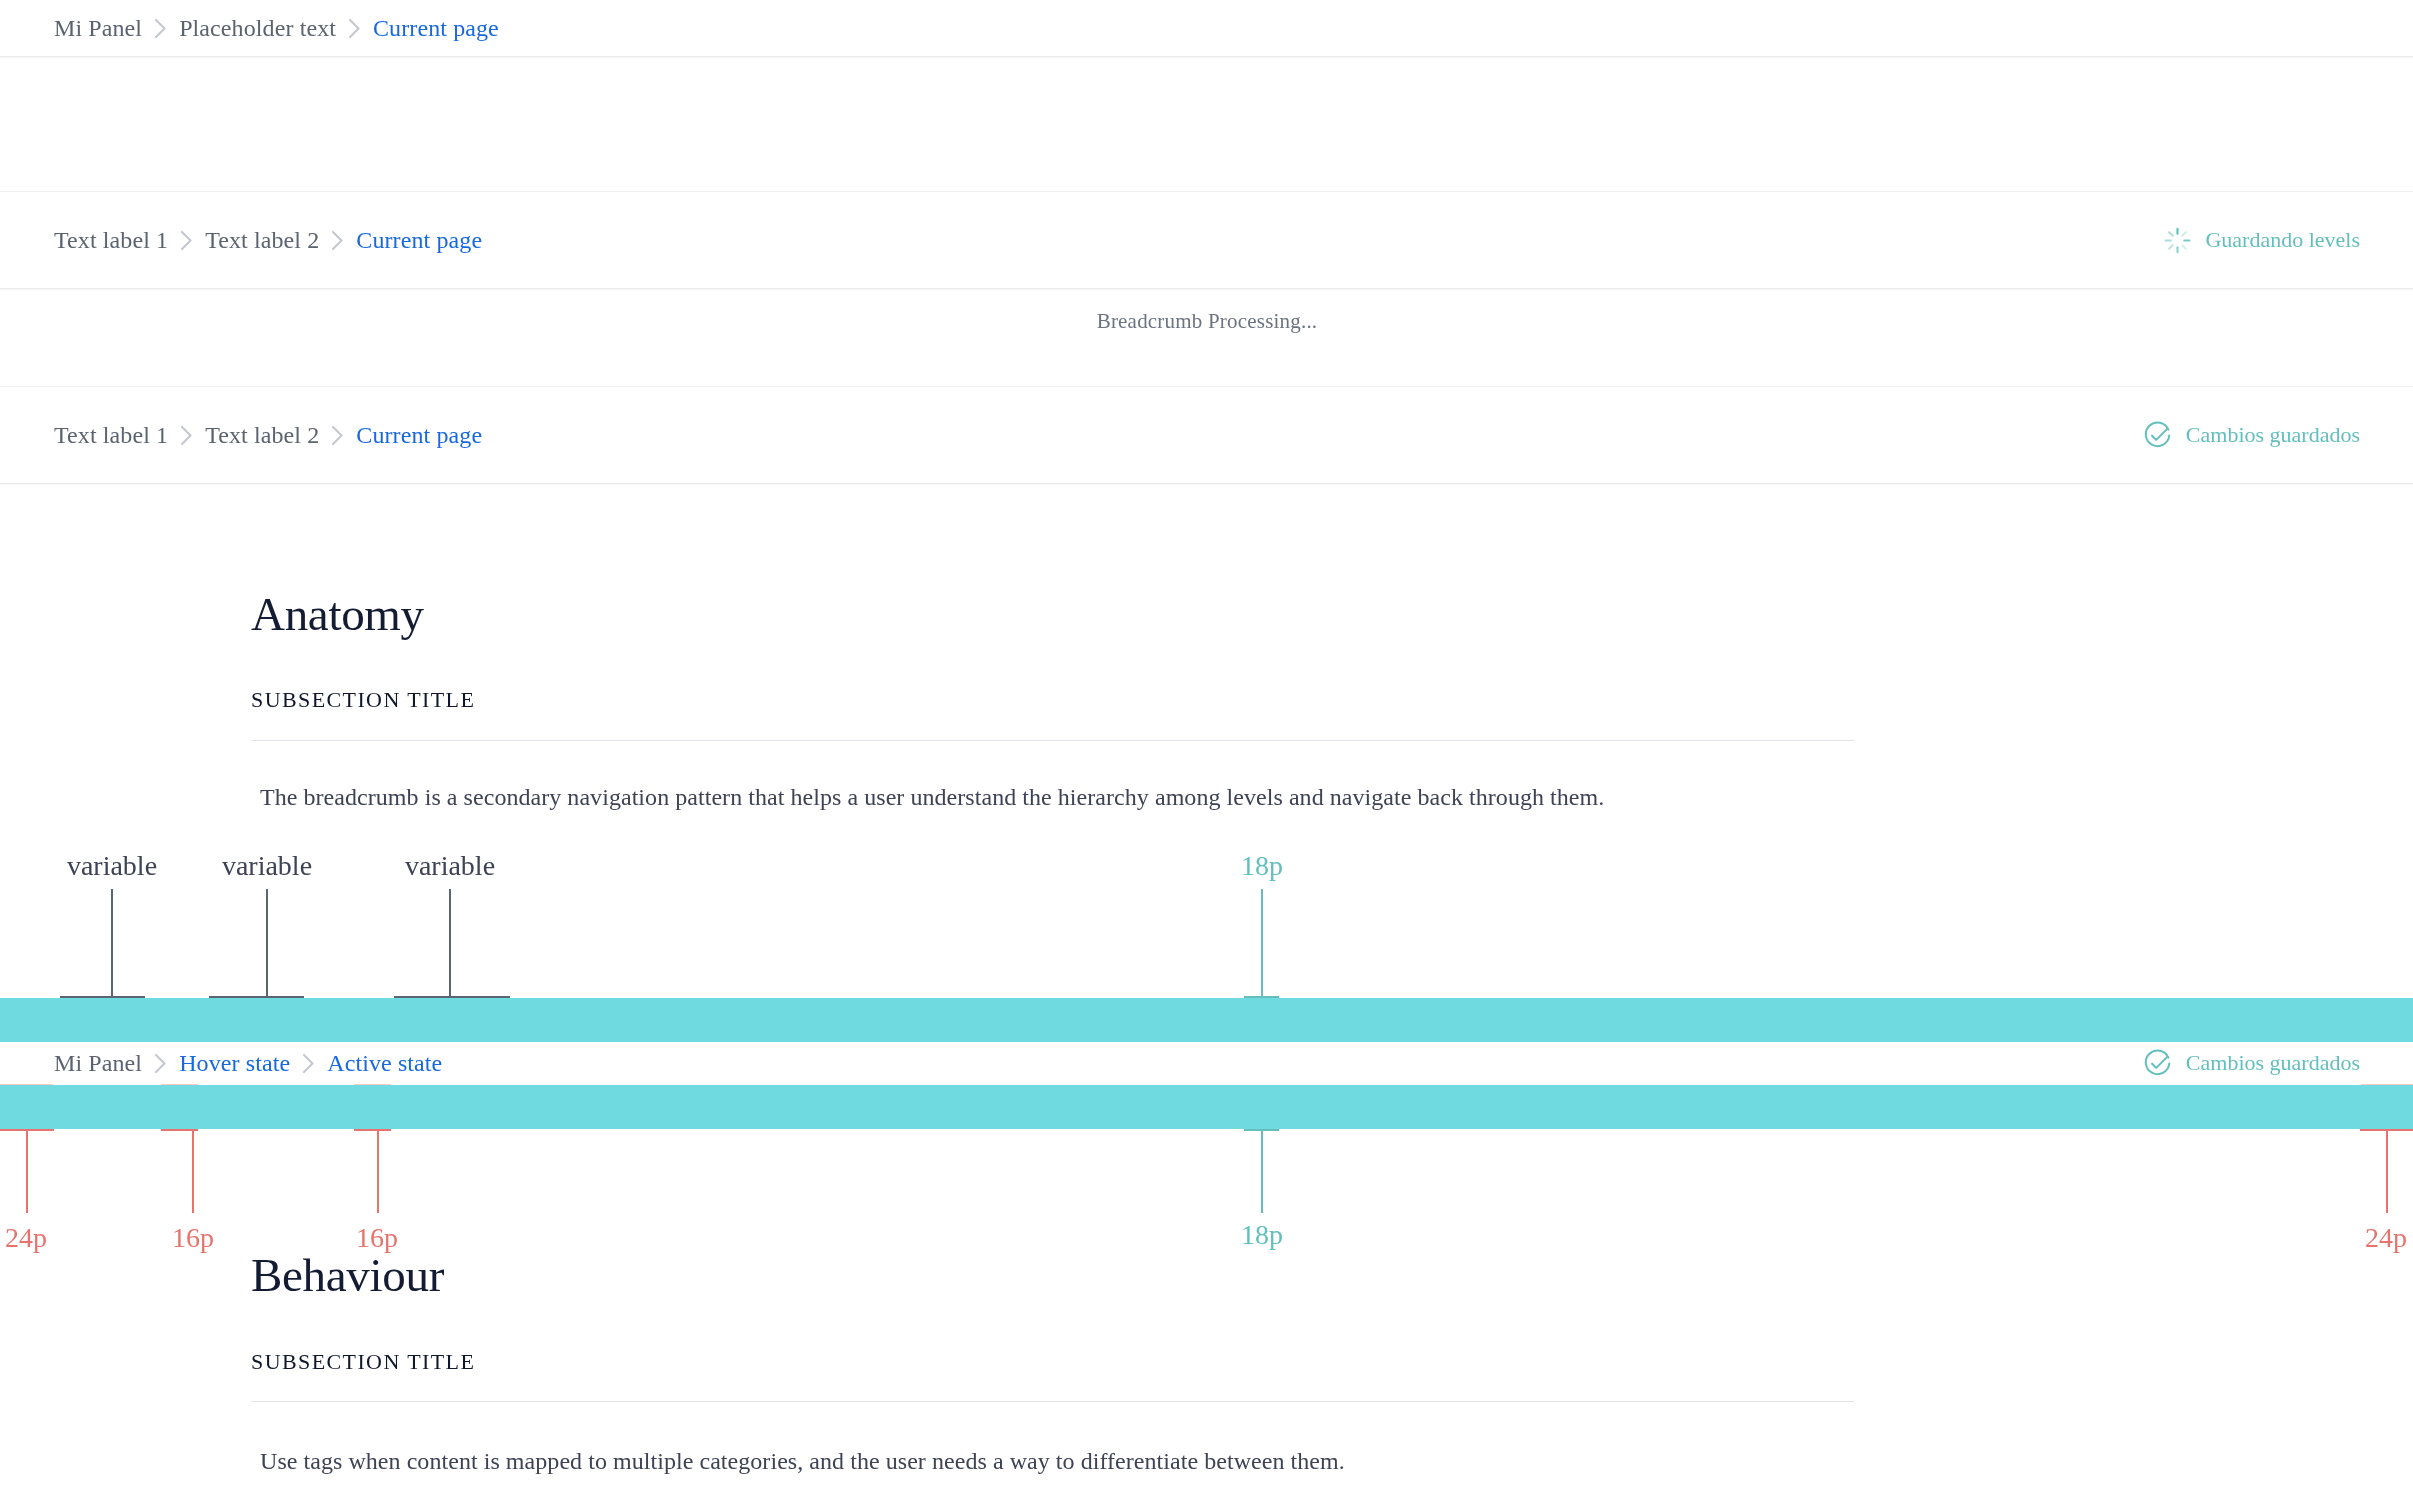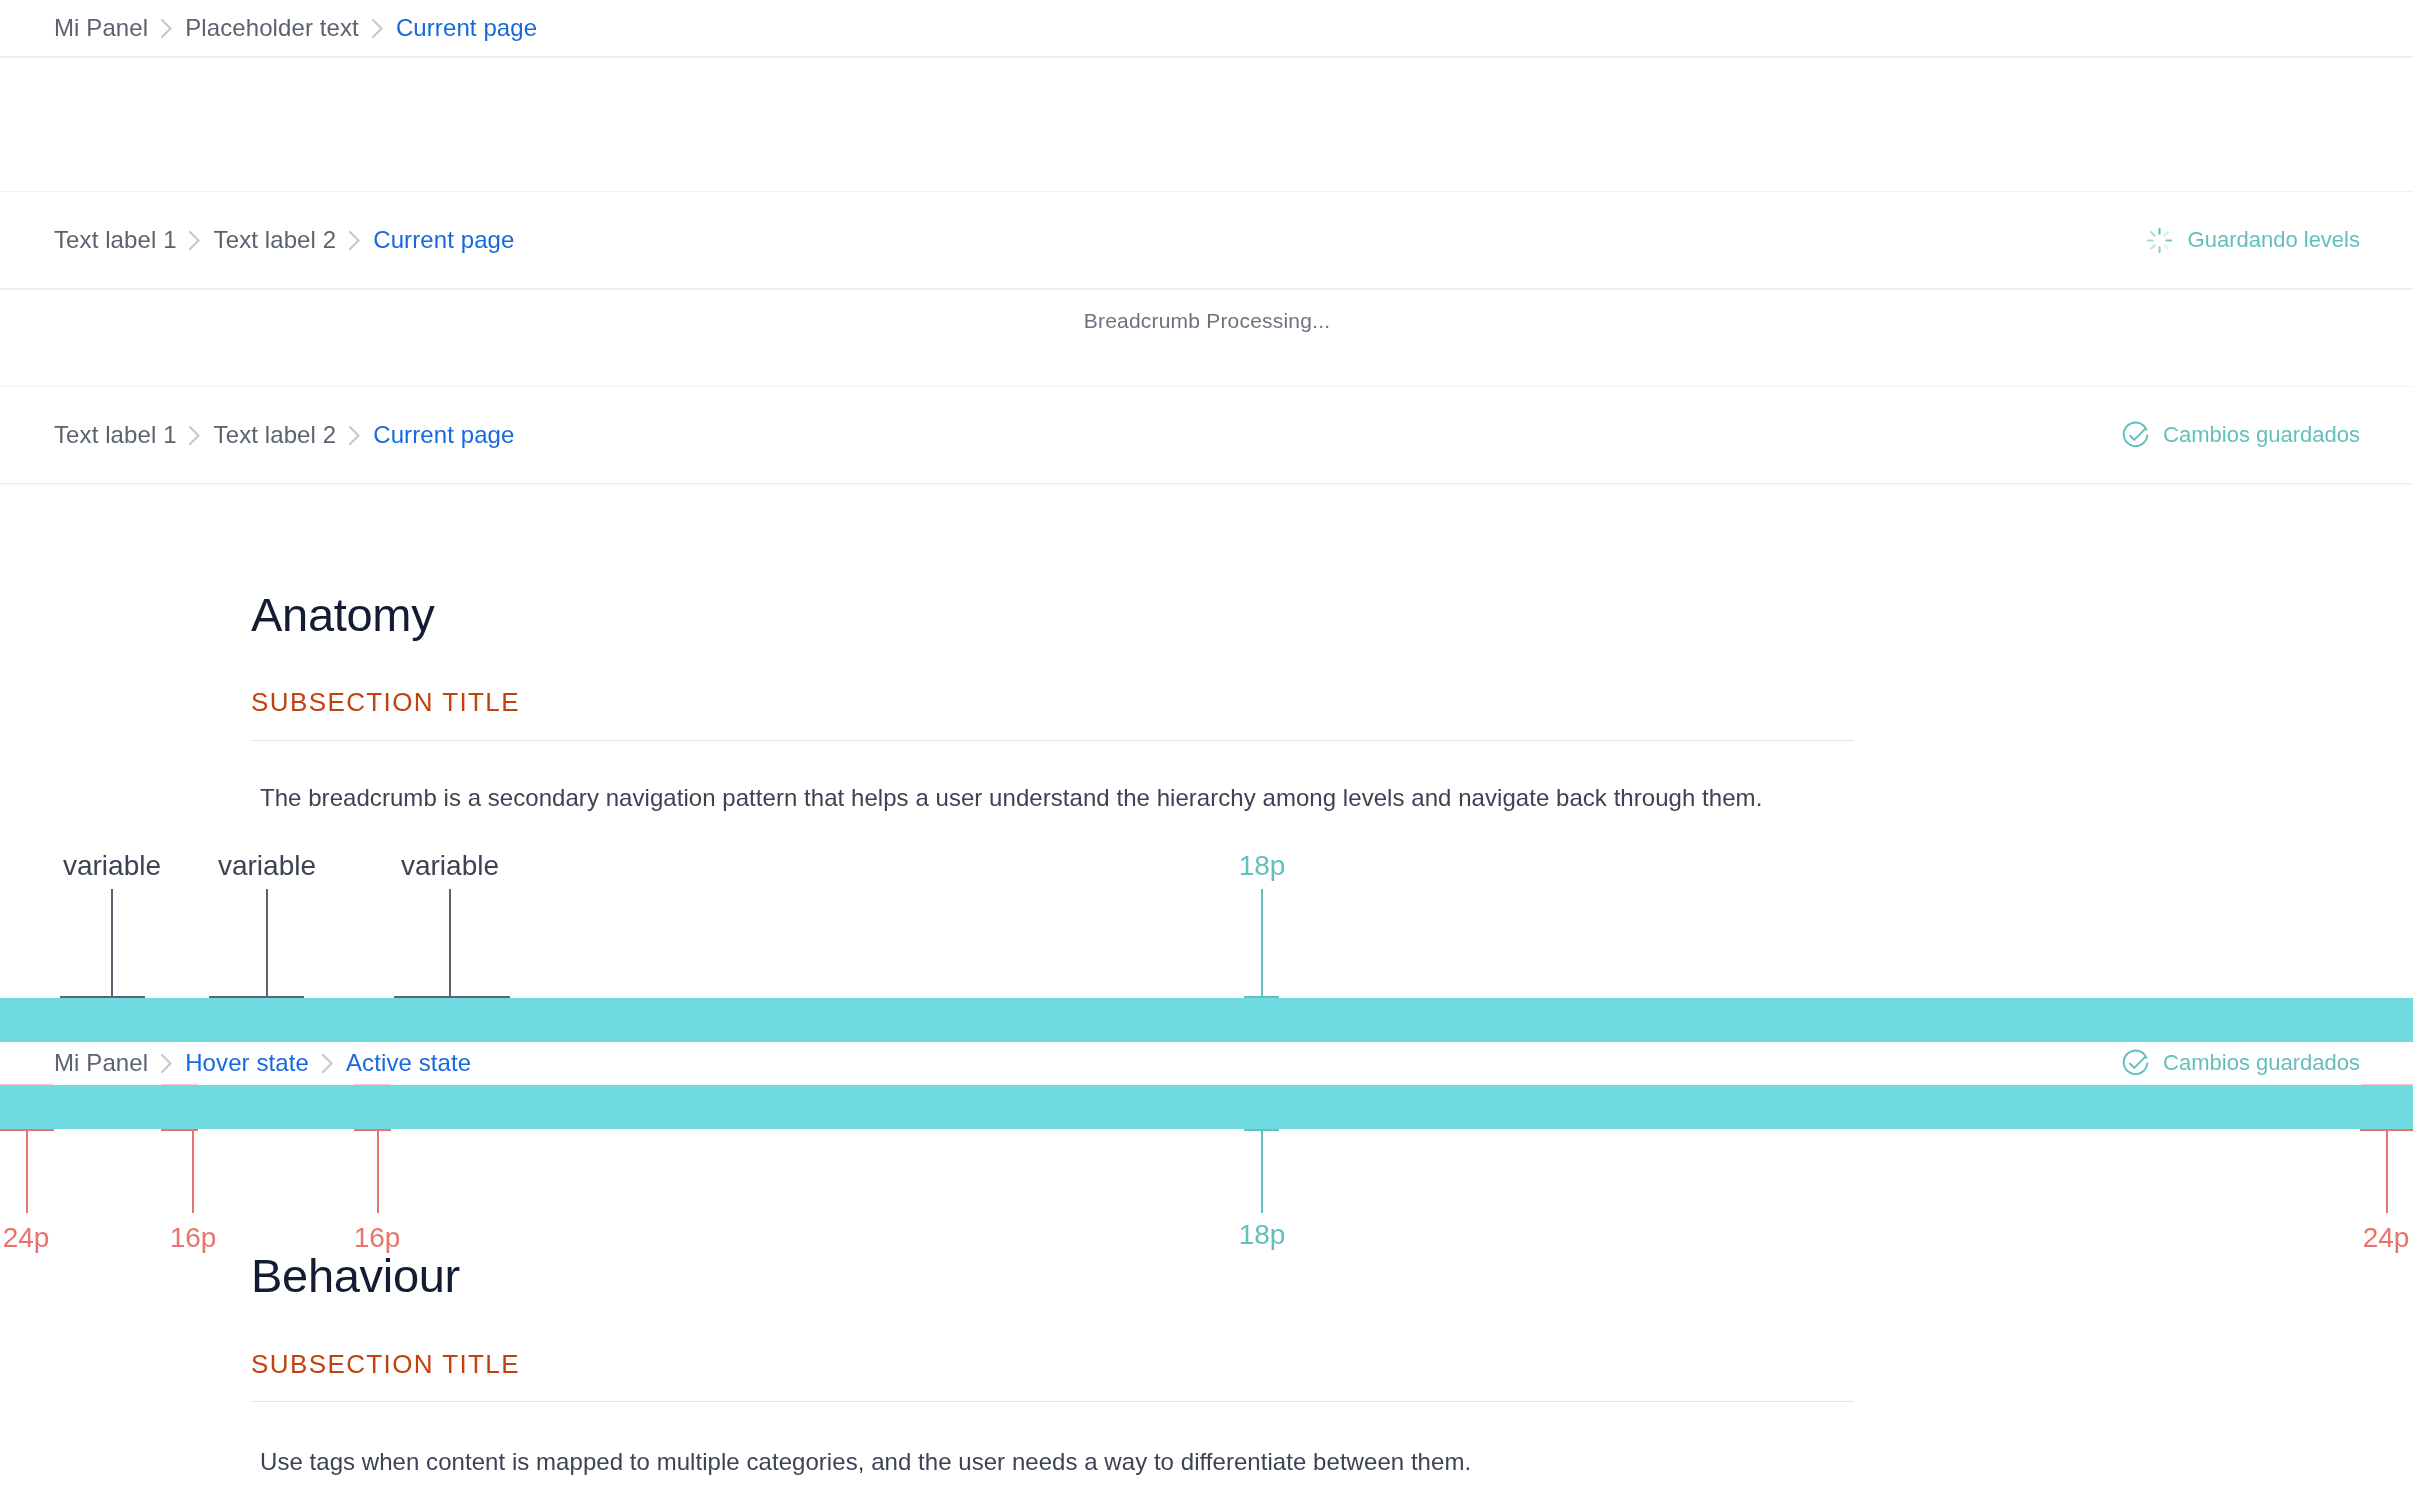--- a/index.html
+++ b/index.html
@@ -5,21 +5,21 @@
   * { box-sizing: border-box; margin: 0; padding: 0; }
 
   html, body {
     width: 2414px;
     height: 1509px;
     background: #ffffff;
     font-family: "Liberation Sans", sans-serif;
     overflow: hidden;
   }
 
-  .page { position: relative; width: 2414px; height: 1130px; }
+  .page { position: relative; width: 2414px; height: 1130px; font-family: Liberation Serif, serif; }
 
   
   .demo-card {
     position: absolute;
     left: 0;
     width: 2414px;
     background: #ffffff;
     border-top: 1px solid #f0f0f2;
     border-bottom: 1px solid #ebebee;
     box-shadow: 0 1px 1.9px rgba(0,0,0,0.045);
@@ -81,22 +81,22 @@
     position: absolute;
     left: 251px;
     font-size: 47px;
     font-weight: 400;
     color: #131c33;
     letter-spacing: -0.3px;
   }
   .subsection-title {
     position: absolute;
     left: 251px;
-    font-size: 26px;
-    color: #c2410c;
+    font-size: 22px;
+    color: #0f172a;
     letter-spacing: 1.4px;
   }
   .rule {
     position: absolute;
     left: 251px;
     width: 1603px;
     height: 1px;
     background: #e2e4e9;
   }
   .body-text {

